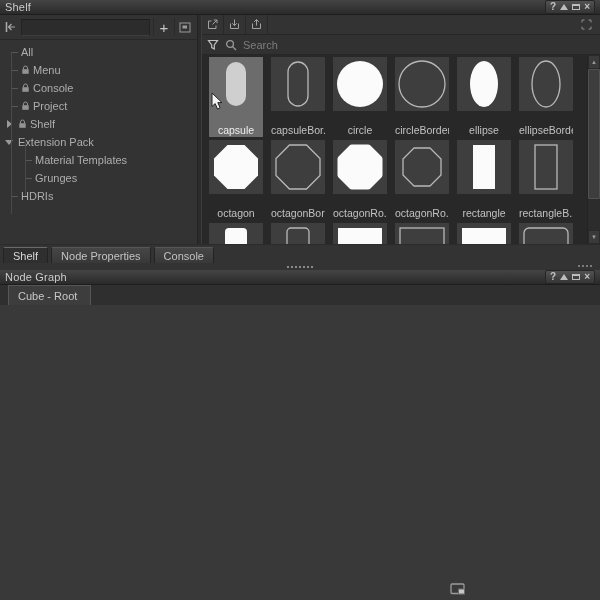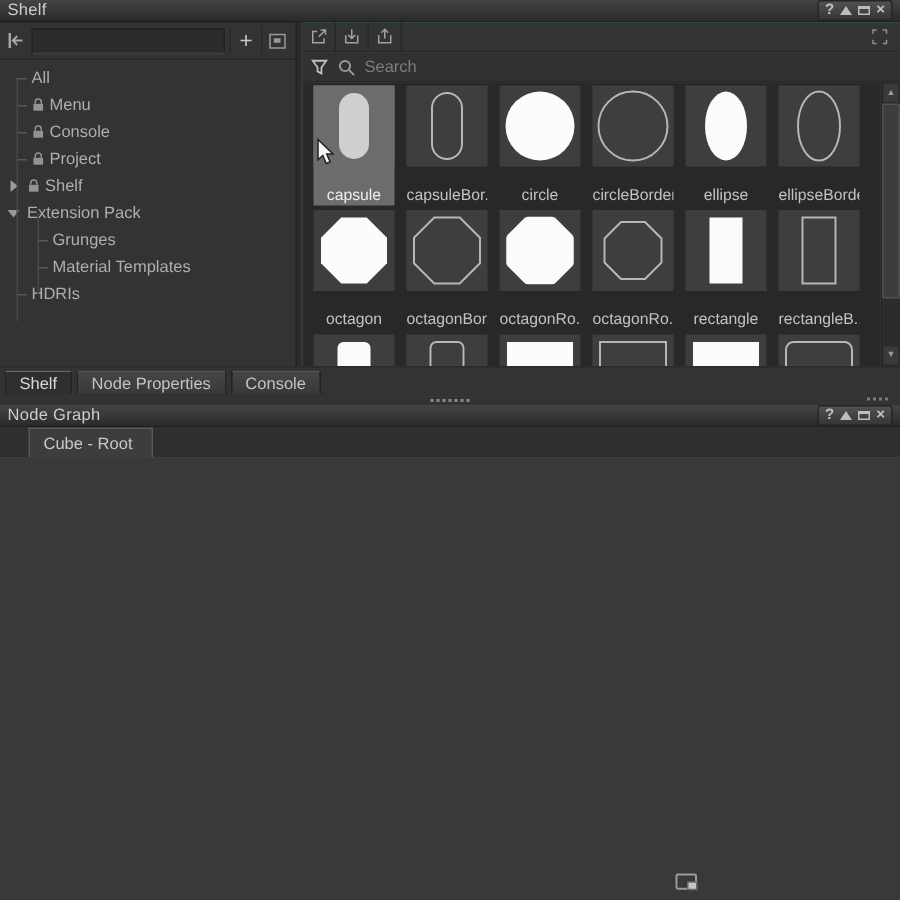--- a/index.html
+++ b/index.html
@@ -82,21 +82,21 @@
   .dtab{height:15px;margin-right:3px;padding:0 9px;font-size:11px;display:flex;align-items:center;color:#c3c3c3;border:1px solid #232323;border-bottom:none;border-top-color:#575757;border-radius:2px 2px 0 0;background:linear-gradient(#464646,#383838)}
   .dtab.active{background:#2f2f2f;border-top-color:#6a6a6a;color:#d8d8d8}
 
   
   .splitter{position:absolute;left:0;top:263px;width:600px;height:7px;background:#333;display:flex;align-items:center;justify-content:center}
   .split-dots{width:26px;border-top:2px dotted #8a8a8a}
   .split-dots-r{position:absolute;right:8px;top:2px;width:14px;border-top:2px dotted #7a7a7a}
 
   
   .graph-panel{position:absolute;left:0;top:270px;width:600px;height:330px;background:#0f766e;display:flex;flex-direction:column}
-  .graph-tabrow{height:20px;flex:none;display:flex;align-items:stretch;padding-left:19px;background:#2f2f2f}
+  .graph-tabrow{height:20px;flex:none;display:flex;align-items:stretch;padding-left:8px;background:#2f2f2f}
   .gtab{width:72px;background:#3d3d3d;border:1px solid #565656;border-bottom:none;font-size:11px;color:#c8c8c8;display:flex;align-items:center;padding-left:9px}
   .graph-canvas{flex:1;position:relative;background:#393939}
   .monitor-icon{position:absolute;left:450px;top:277px}
 
   
   .cursor{position:absolute;left:211px;top:92px;z-index:50;pointer-events:none}
 </style>
 </head>
 <body>
 
@@ -186,26 +186,26 @@
                 <span>Shelf</span>
               </div>
               <div class="tree-row">
                 <span class="pad-arrow"></span>
                 <span class="tri down"></span>
                 <span>Extension Pack</span>
               </div>
               <div class="tree-row">
                 <span class="pad-child"></span>
                 <span class="dash"></span>
+                <span>Material Templates</span>
+              </div>
+              <div class="tree-row">
+                <span class="pad-child"></span>
+                <span class="dash"></span>
                 <span>Grunges</span>
-              </div>
-              <div class="tree-row">
-                <span class="pad-child"></span>
-                <span class="dash"></span>
-                <span>Material Templates</span>
               </div>
               <div class="tree-row">
                 <span class="pad-root"></span>
                 <span class="dash"></span>
                 <span>HDRIs</span>
               </div>
             </div>
         </div>
       </div>
 

